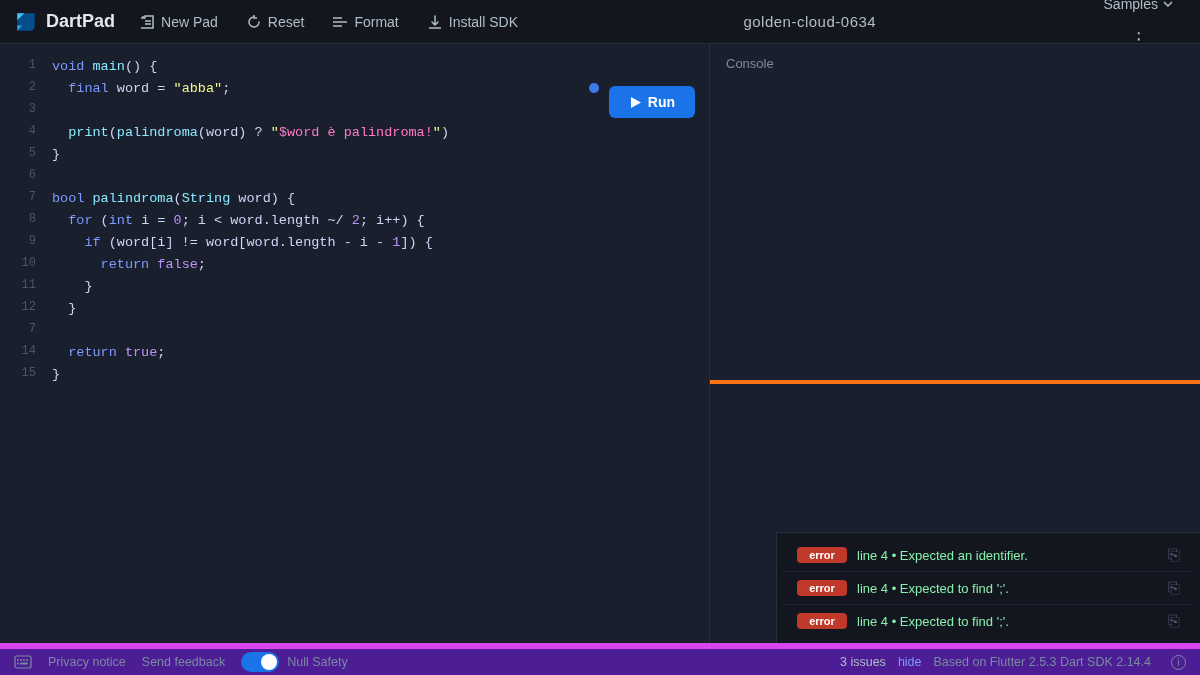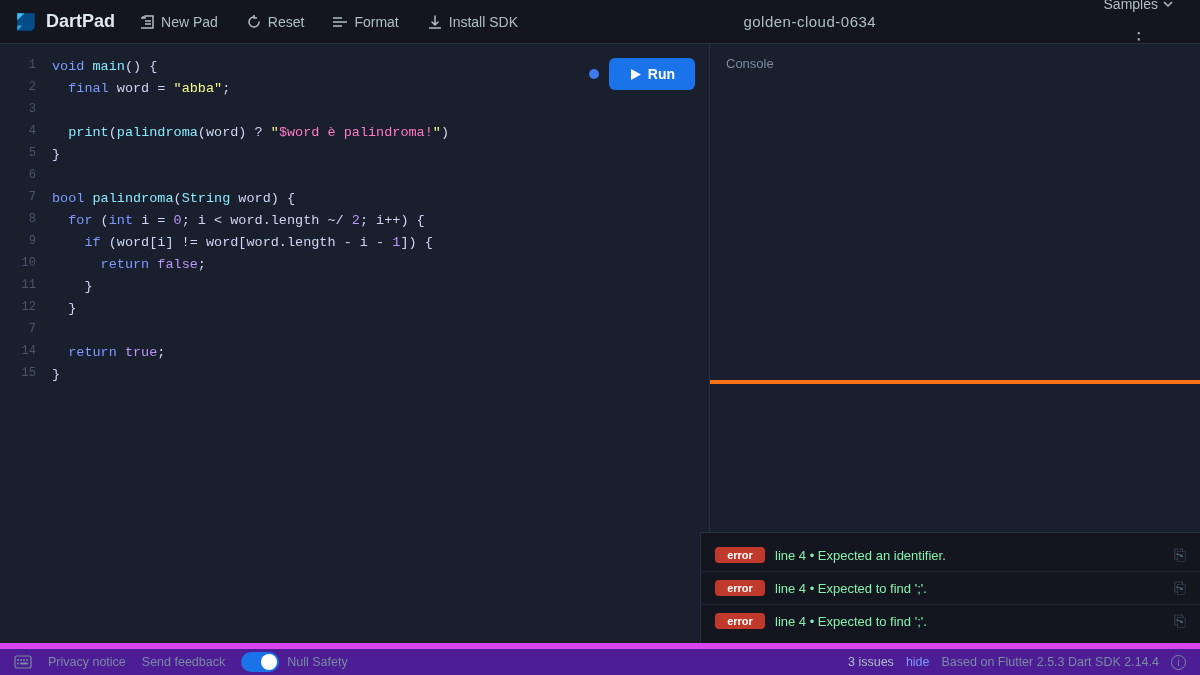--- a/index.html
+++ b/index.html
@@ -130,20 +130,21 @@
       align-items: center;
       gap: 6px;
       padding: 8px 20px;
       background: #1a73e8;
       color: #fff;
       border: none;
       border-radius: 6px;
       font-size: 14px;
       font-weight: 600;
       cursor: pointer;
+      margin-top: 28px;
     }
 
     
     .code-editor {
       flex: 1;
       padding: 12px 0;
       font-family: 'Consolas', 'Monaco', 'Courier New', monospace;
       font-size: 13.5px;
       line-height: 1.6;
       overflow: auto;
@@ -196,25 +197,25 @@
     .doc-section {
       flex: 1;
       padding: 12px 16px;
     }
 
     
     .error-panel {
       position: absolute;
       bottom: 0;
       right: 0;
-      width: 500px;
+      width: 424px;
       background: #13161f;
       border-top: 1px solid #2a2f3e;
       border-left: 1px solid #2a2f3e;
-      padding: 6px 0;
+      padding: 6px 6px;
     }
     .error-row {
       display: flex;
       align-items: center;
       padding: 7px 14px;
       gap: 10px;
       border-bottom: 1px solid #1e2537;
     }
     .error-row:last-child { border-bottom: none; }
     .error-badge {
@@ -289,21 +290,21 @@
       color: #b0bec5;
     }
     .hide-link {
       color: #7c9aff;
       cursor: pointer;
     }
     .flutter-info {
       color: #7a8aa0;
       display: flex;
       align-items: center;
-      gap: 12px;
+      gap: 20px;
       text-align: center;
     }
     .info-icon {
       width: 15px;
       height: 15px;
       border-radius: 50%;
       border: 1.5px solid #7a8aa0;
       display: flex;
       align-items: center;
       justify-content: center;

